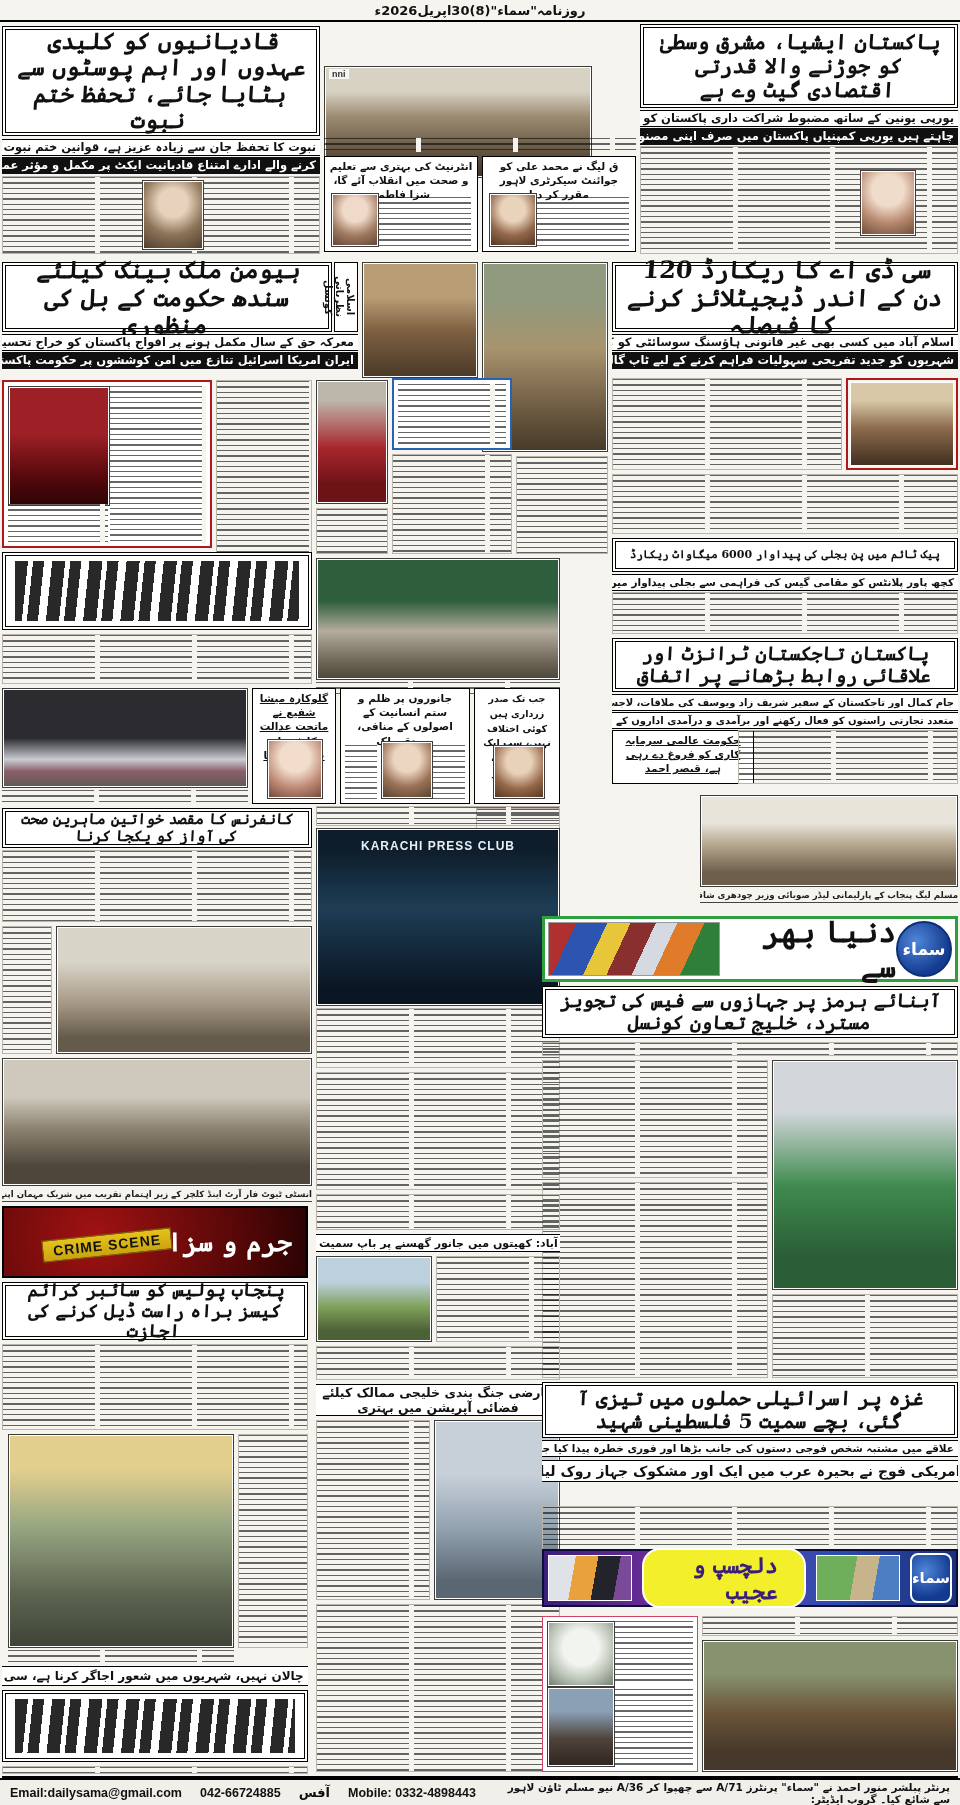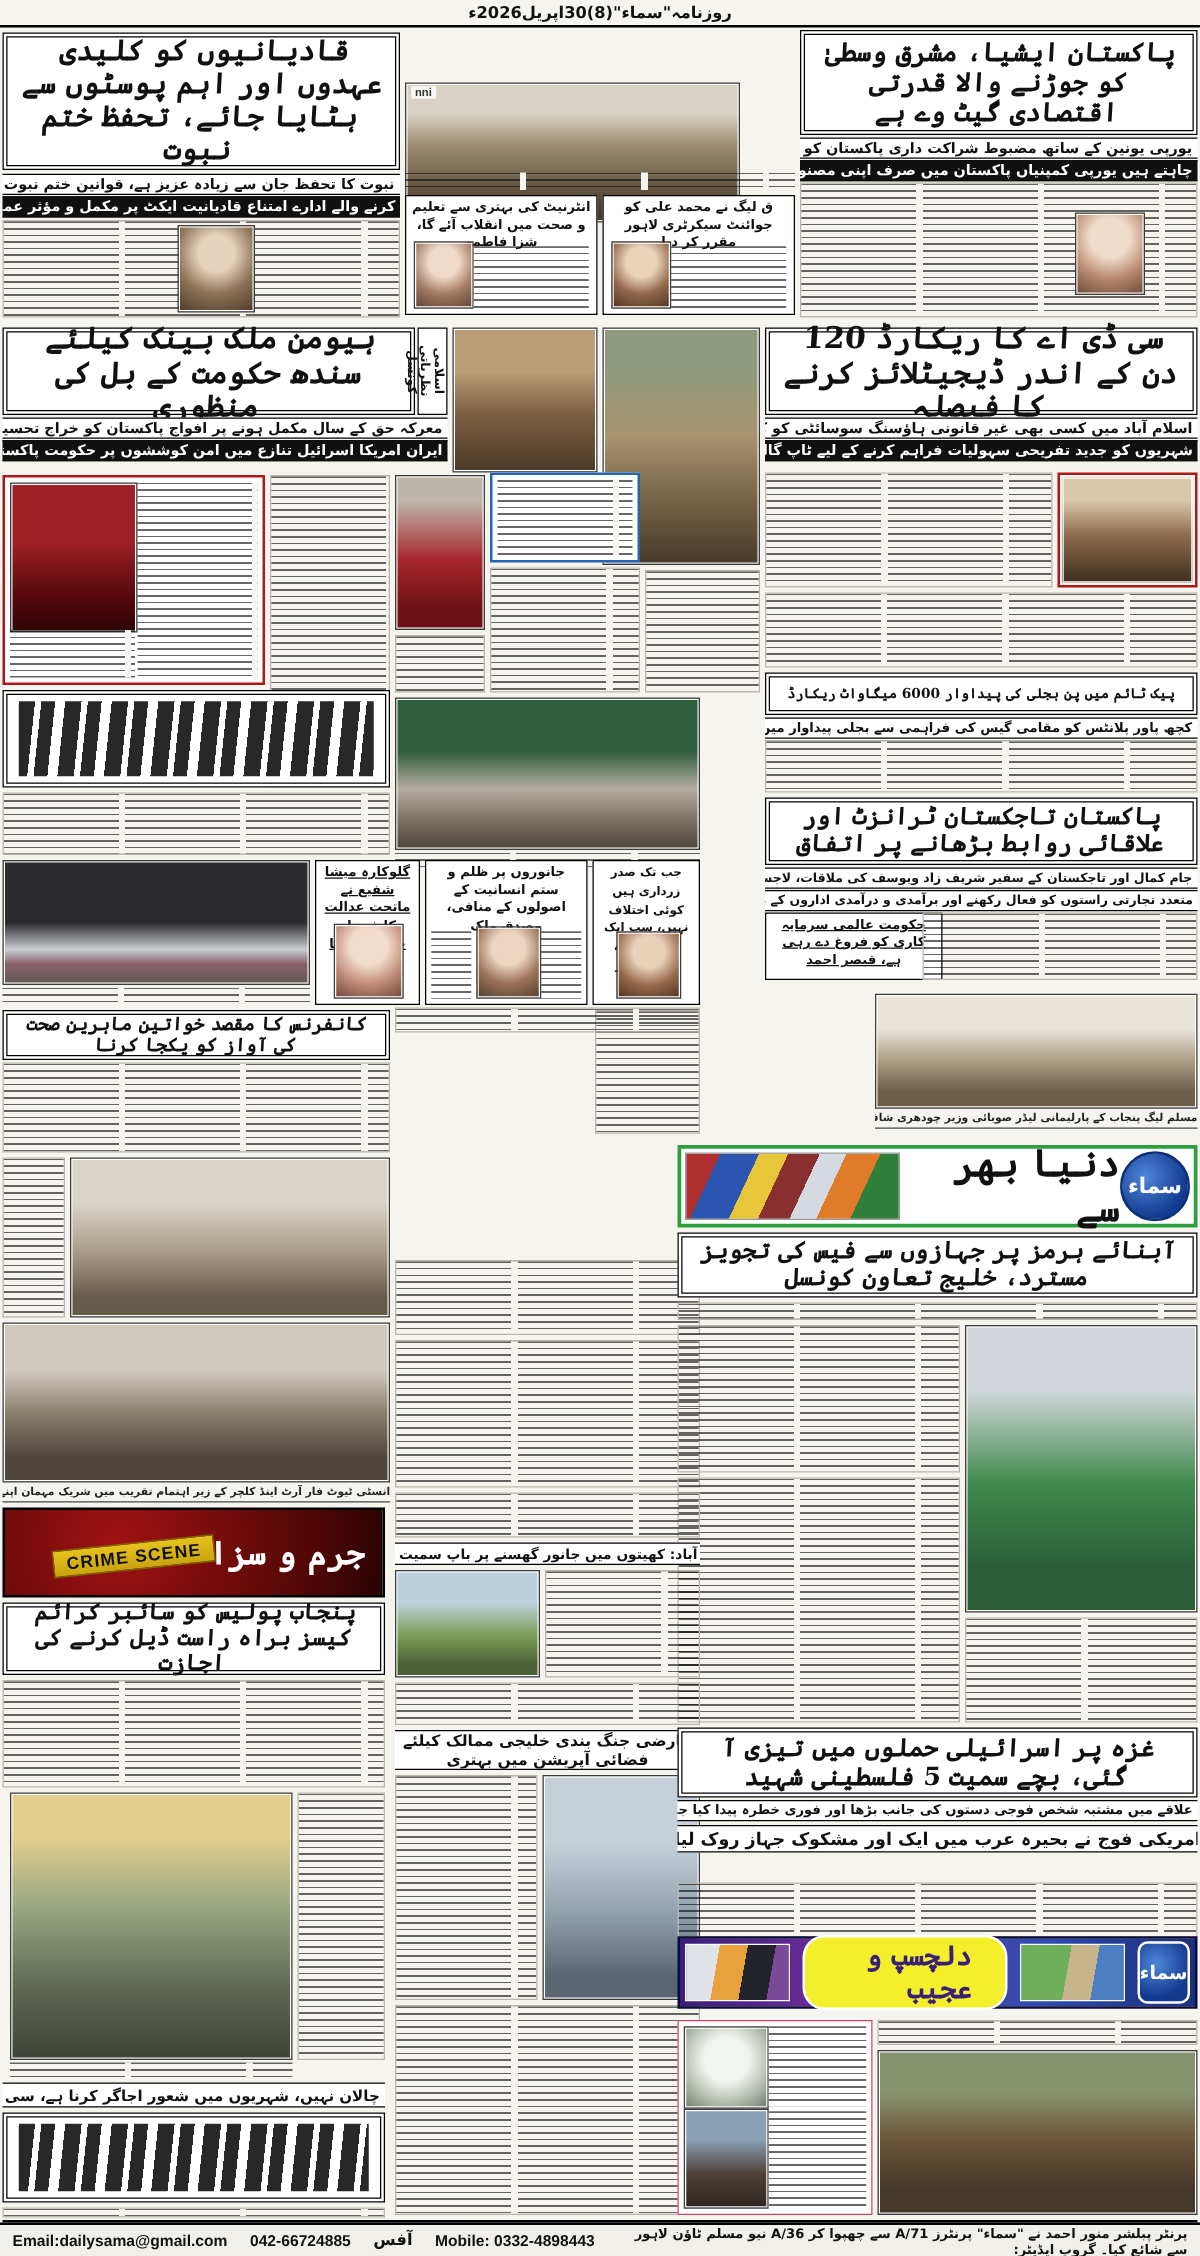--- a/index.html
+++ b/index.html
@@ -216,20 +216,24 @@
 
   <div class="abs hbox" style="left:2px;top:808px;width:310px;height:40px;">
     <div class="hl" style="font-size:15px;">کانفرنس کا مقصد خواتین ماہرین صحت کی آواز کو یکجا کرنا</div>
   </div>
   <div class="abs fill" style="left:2px;top:850px;width:310px;height:72px;"></div>
   <div class="abs photo" style="left:56px;top:926px;width:256px;height:128px;
        background:linear-gradient(180deg,#d9d4c8 0 28%,#a79a86 60%,#655b4b 88%);"></div>
   <div class="abs fill" style="left:2px;top:926px;width:50px;height:128px;"></div>
 
   <div class="abs fill" style="left:316px;top:806px;width:244px;height:20px;"></div>
+  <div class="abs photo kpc" style="left:316px;top:828px;width:244px;height:178px;
+       background:linear-gradient(180deg,#0e1d2b 0 12%,#1e3d55 45%,#0a1623 90%);">
+    <span>KARACHI PRESS CLUB</span>
+  </div>
   <div class="abs fill" style="left:316px;top:1008px;width:244px;height:60px;"></div>
   <div class="abs fill" style="left:316px;top:1072px;width:244px;height:118px;"></div>
 
   <div class="abs photo" style="left:2px;top:1058px;width:310px;height:128px;
        background:linear-gradient(180deg,#cfc9bd 0 30%,#8d8371 55%,#4f463b 85%);"></div>
   <div class="abs cap" style="left:2px;top:1188px;width:310px;">انسٹی ٹیوٹ فار آرٹ اینڈ کلچر کے زیر اہتمام تقریب میں شریک مہمان اپنے خیالات کا اظہار کر رہے ہیں</div>
 
   <div class="abs worldb" style="left:542px;top:916px;width:416px;height:66px;">
     <div class="flags"></div>
     <div class="worldtitle">دنیا بھر سے</div>

